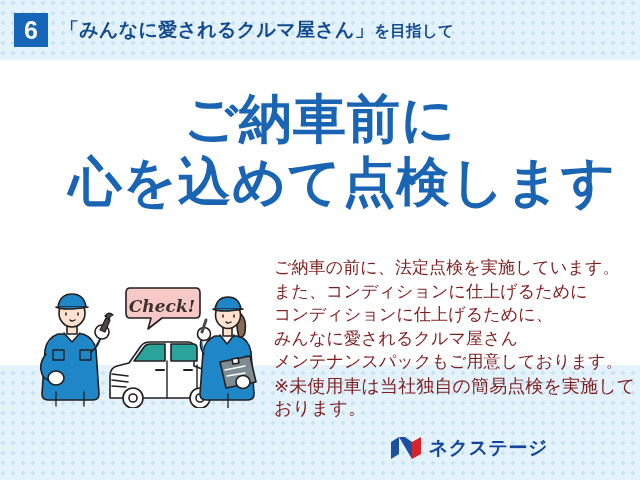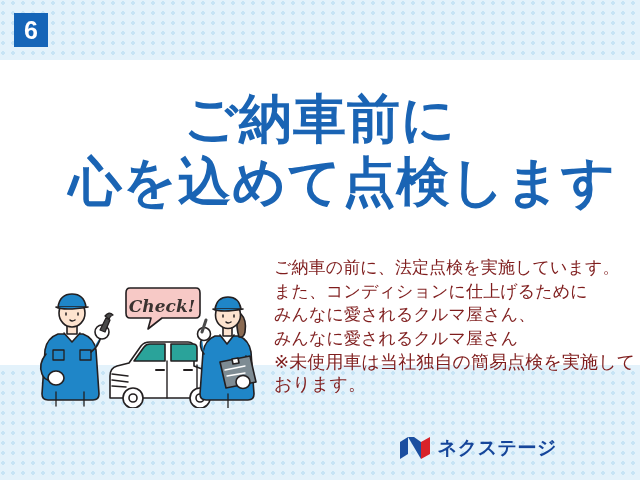--- a/index.html
+++ b/index.html
@@ -109,21 +109,20 @@
     height: 138px;
   }
 
   
   .footer {
     position: absolute;
     left: 0;
     top: 421px;
     width: 566px;
     height: 59px;
-    padding-left: 9px;
   }
   .logo {
     position: absolute;
     right: 18px;
     top: 14px;
     display: flex;
     align-items: center;
   }
   .logo-mark { width: 32px; height: 24px; display: block; }
   .logo-text {
@@ -135,34 +134,38 @@
     white-space: nowrap;
   }
 </style>
 </head>
 <body>
 
 <div id="ad">
 
   <div class="header">
     <div class="num-badge">6</div>
+    <div class="header-text">
+      <span class="header-main">「みんなに愛されるクルマ屋さん」</span><span class="header-sub">を目指して</span>
+    </div>
   </div>
 
   <div class="panel">
 
     <div class="headline">
       <span class="l1">ご納車前に</span>
       <span class="l2">心を込めて点検します</span>
     </div>
 
     <div class="body-copy">
       <span>ご納車の前に、法定点検を実施しています。</span><br>
       <span>また、コンディションに仕上げるために</span><br>
-      <span>みんなに愛されるクルマ屋さん、</span><br>
+      <span>コンディションに仕上げるために、</span><br>
       <span>みんなに愛されるクルマ屋さん</span><br>
+      <span>メンテナンスパックもご用意しております。</span>
       <span class="note">※未使用車は当社独自の簡易点検を実施しております。</span>
     </div>
 
     <svg class="illo" viewBox="0 0 226 138">
       <g fill="none" stroke="#231f20" stroke-width="1.6" stroke-linecap="round" stroke-linejoin="round">
 
         <g>
 
           <path d="M24 64 q-11 4 -13 16 l-3 44 q0 6 6 6 l45 0 q6 0 6 -6 l-3 -44 q-2 -12 -13 -16 z" fill="#1f86c8"></path>
 

